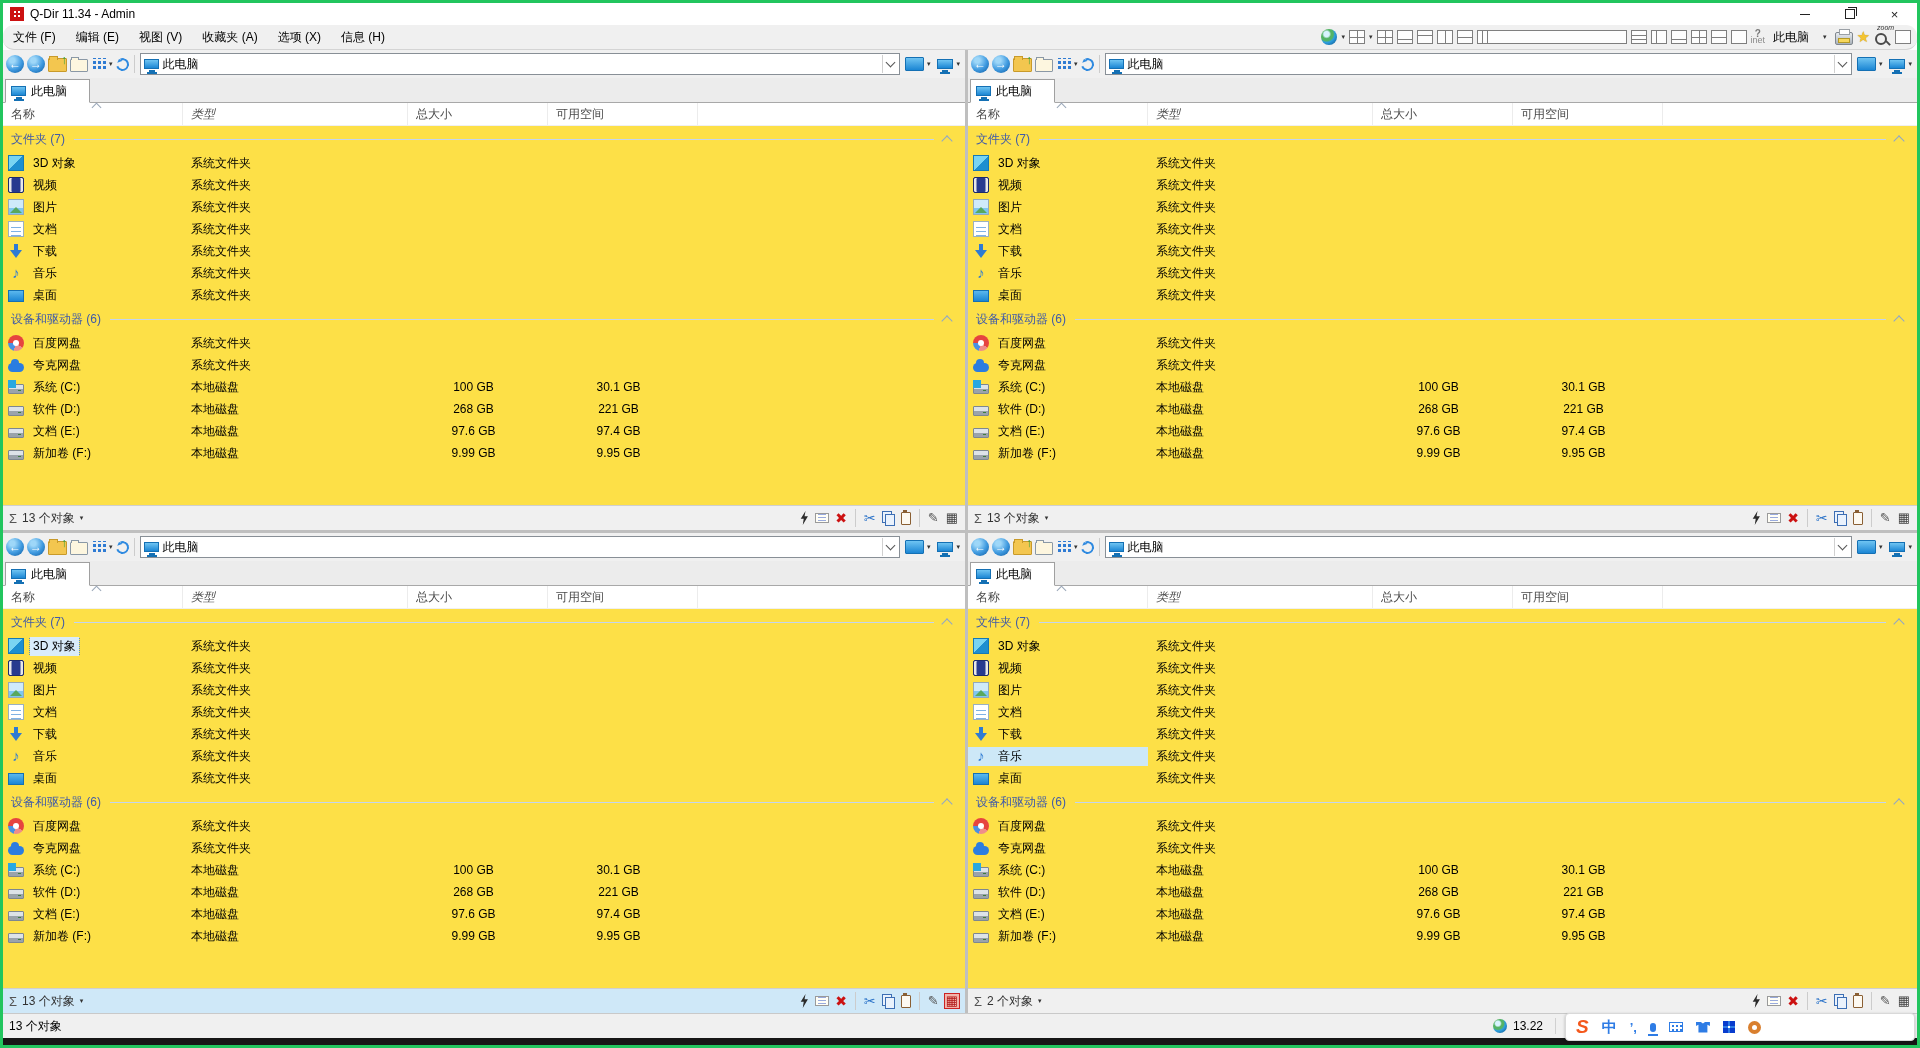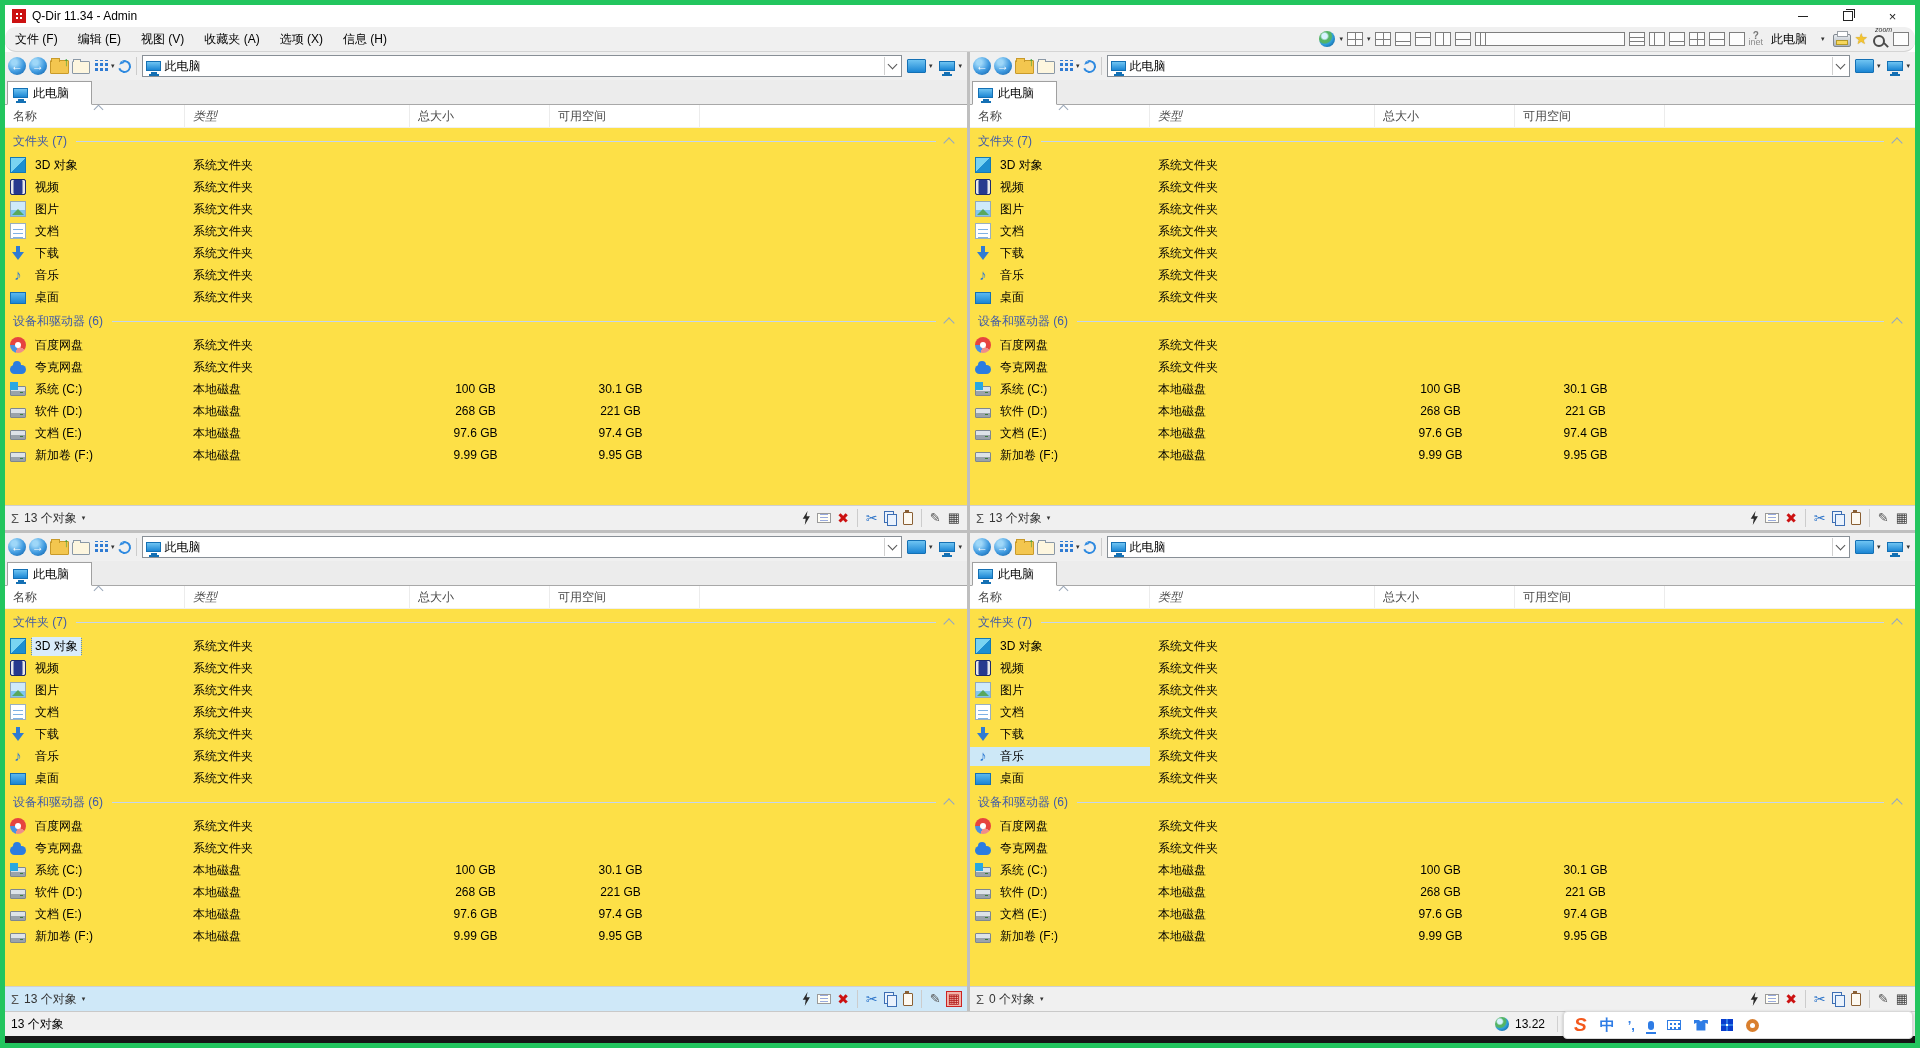--- a/index.html
+++ b/index.html
@@ -1,17 +1,17 @@
 <!DOCTYPE html>
 <html><head>
 <meta charset="utf-8">
 <style>
   html,body{margin:0;padding:0;width:1920px;height:1048px;overflow:hidden;
     font-family:"Liberation Sans","DejaVu Sans",sans-serif;font-size:12px;color:#000;background:#fff;}
-  .window{position:absolute;inset:0;border:5px solid #22c55e;box-sizing:border-box;background:#fff;}
+  .window{position:absolute;inset:0;border:3px solid #22c55e;box-sizing:border-box;background:#fff;}
 
   
   .titlebar{height:22px;display:flex;align-items:center;background:#fff;}
   .app-ic{width:14px;height:14px;margin:0 6px 0 7px;background:#fff;border:2px solid #cc1111;box-sizing:border-box;
     background-image:linear-gradient(to right,#cc1111 0 2px,transparent 2px),linear-gradient(to bottom,#cc1111 0 2px,transparent 2px);
     background-size:4px 4px;}
   .title-text{font-size:12px;}
   .win-btns{margin-left:auto;display:flex;height:22px;}
   .win-btn{width:45px;height:22px;display:flex;align-items:center;justify-content:center;font-size:13px;color:#222;}
   .min-glyph{width:10px;height:1px;background:#222;}
@@ -995,21 +995,21 @@
               <span class="ic16 ic-disk"></span>
               <span class="fname">新加卷 (F:)</span>
             </div>
             <div class="cell type">本地磁盘</div>
             <div class="cell size">9.99 GB</div>
             <div class="cell free">9.95 GB</div>
           </div>
         </div>
     <div class="pane-status">
       <span class="sigma">Σ</span>
-      <span>0 个对象</span>
+      <span>2 个对象</span>
       <span class="drop-mini">▾</span>
       <div class="ps-icons">
         <span class="flash"></span>
         <span class="note-ic"></span>
         <span class="xdel">✖</span>
         <span class="vsep"></span>
         <span class="cutg">✂</span>
         <span class="copy-ic"></span>
         <span class="paste-ic"></span>
         <span class="vsep"></span>

